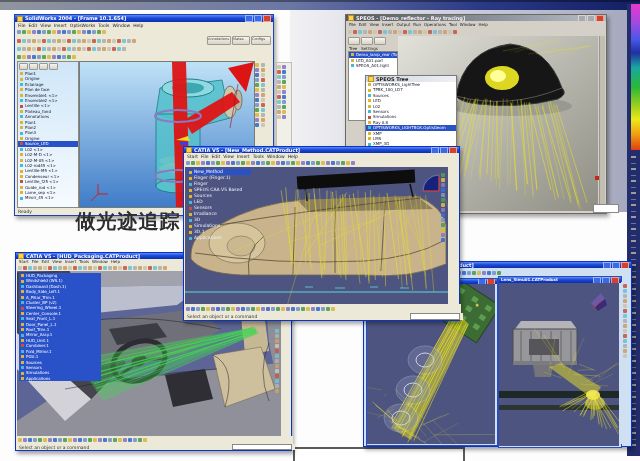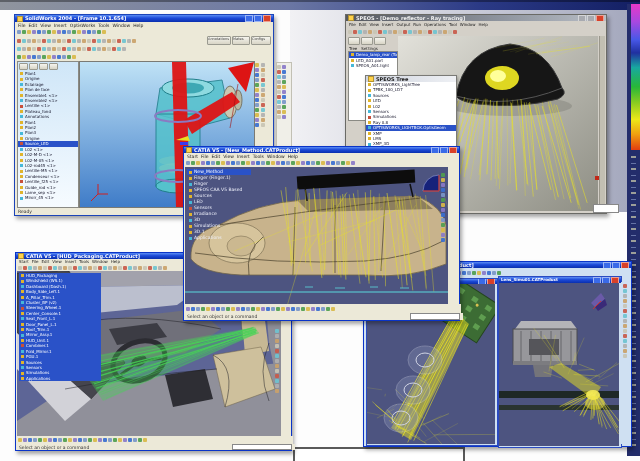--- a/index.html
+++ b/index.html
@@ -1275,17 +1275,18 @@
         <i style="background: rgb(79, 158, 79);"></i>
         <i style="background: rgb(216, 185, 72);"></i>
       </div>
     <div class="abs status" style="left:0;top:166px;width:273px;height:7px;">
       <span>Select an object or a command</span>
       <span class="fieldbox" style="margin-left:auto;width:48px;height:5px;"></span>
     </div>
   </div>
 
   <div class="abs caption" style="left:28px;top:210px;width:200px;z-index:6;">
+    <div>做光迹追踪</div>
   </div>
 
   <div class="abs" style="left:293px;top:447px;width:168px;height:14px;background:#fff;border:2px solid #5a5a5a;border-bottom:none;z-index:2;"></div>
 
 </div>
 
 </body></html>

